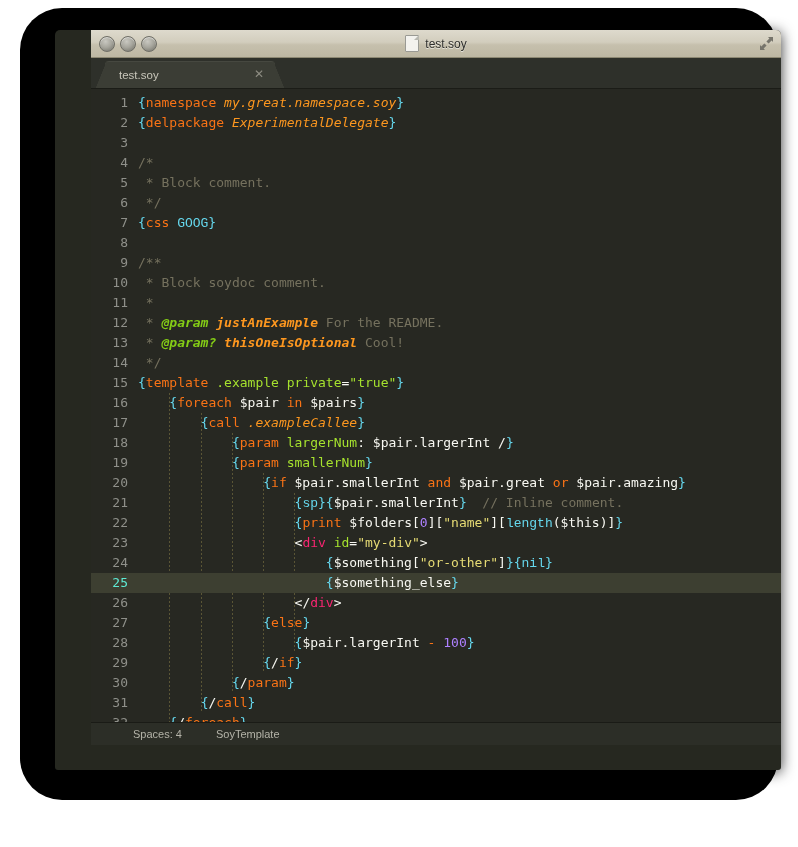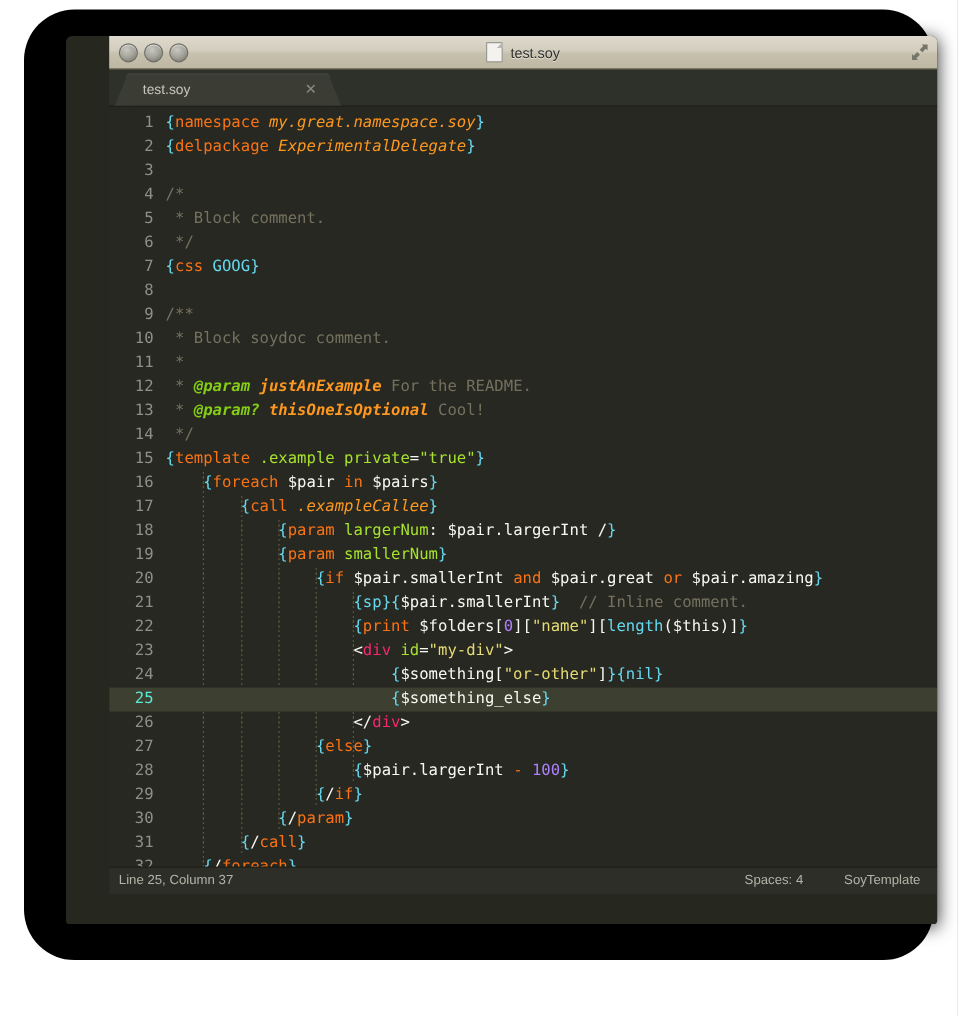--- a/index.html
+++ b/index.html
@@ -155,21 +155,21 @@
   .c-brace  { color:#66d9ef; }
   .c-kw     { color:#f97316; }
   .c-ident  { color:#fd971f; font-style:italic; }
   .c-comm   { color:#75715e; }
   .c-doc    { color:#84cc16; font-style:italic; font-weight:bold; }
   .c-docid  { color:#fd971f; font-style:italic; font-weight:bold;text-align:center; }
   .c-attr   { color:#a6e22e; }
   .c-str    { color:#e6db74; }
   .c-txt    { color:#f8f8f2; }
   .c-num    { color:#ae81ff; }
-  .c-fn     { color:#66d9ef; }
+  .c-fn     { color:#66d9ef;font-family:Liberation Mono, monospace; }
   .c-tag    { color:#f92672;margin-top:36px; }
 
   
   .statusbar {
     height:22px;
     background:#2c2e27;
     border-top:1px solid #1a1b16;
     display:flex; align-items:center;
     font-family:"Liberation Sans", sans-serif;
     font-size:11px;
@@ -251,19 +251,18 @@
           <div class="line"><span class="gutter">27</span><span class="content"><span class="c-txt">                </span><span class="c-brace">{</span><span class="c-kw">else</span><span class="c-brace">}</span></span></div>
           <div class="line"><span class="gutter">28</span><span class="content"><span class="c-txt">                    </span><span class="c-brace">{</span><span class="c-txt">$pair.largerInt </span><span class="c-kw">-</span><span class="c-txt"> </span><span class="c-num">100</span><span class="c-brace">}</span></span></div>
           <div class="line"><span class="gutter">29</span><span class="content"><span class="c-txt">                </span><span class="c-brace">{</span><span class="c-txt">/</span><span class="c-kw">if</span><span class="c-brace">}</span></span></div>
           <div class="line"><span class="gutter">30</span><span class="content"><span class="c-txt">            </span><span class="c-brace">{</span><span class="c-txt">/</span><span class="c-kw">param</span><span class="c-brace">}</span></span></div>
           <div class="line"><span class="gutter">31</span><span class="content"><span class="c-txt">        </span><span class="c-brace">{</span><span class="c-txt">/</span><span class="c-kw">call</span><span class="c-brace">}</span></span></div>
           <div class="line"><span class="gutter">32</span><span class="content"><span class="c-txt">    </span><span class="c-brace">{</span><span class="c-txt">/</span><span class="c-kw">foreach</span><span class="c-brace">}</span></span></div>
         </div>
     </div>
 
     <div class="statusbar">
-      <span class="status-left">Line 25, Column 37</span>
       <span class="status-item">Spaces: 4</span>
       <span class="status-item">SoyTemplate</span>
     </div>
 
   </div>
 </div>
 
 </body></html>

